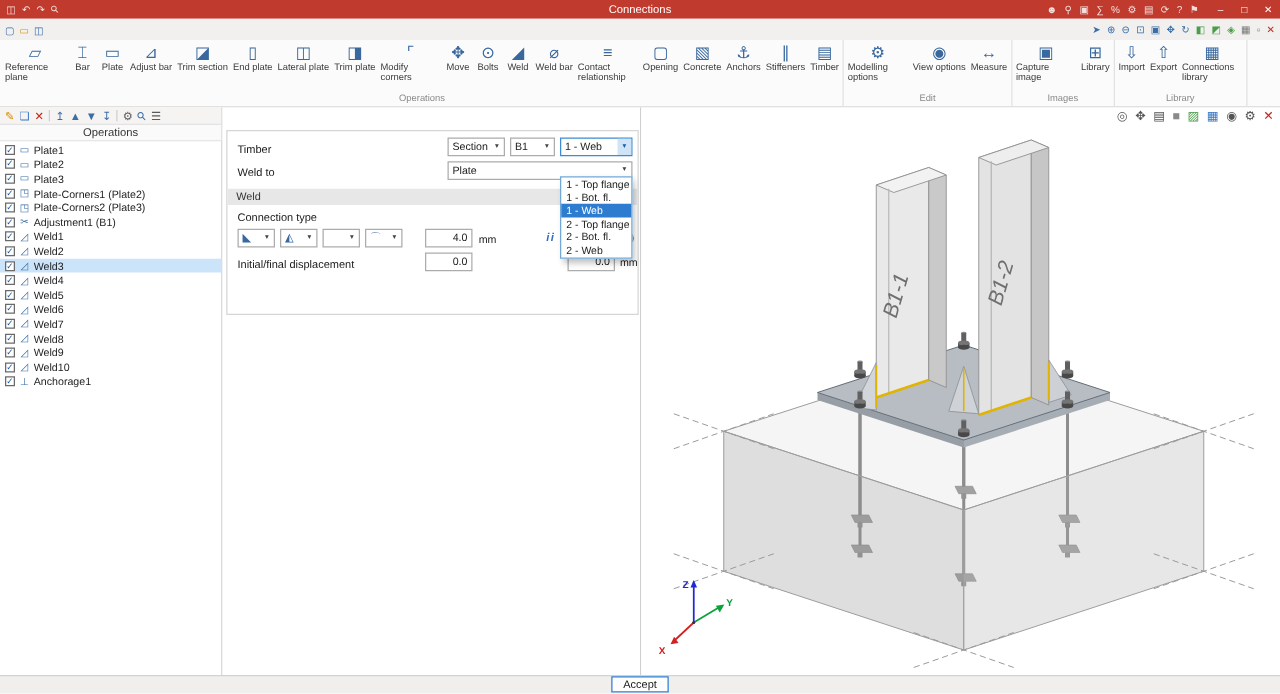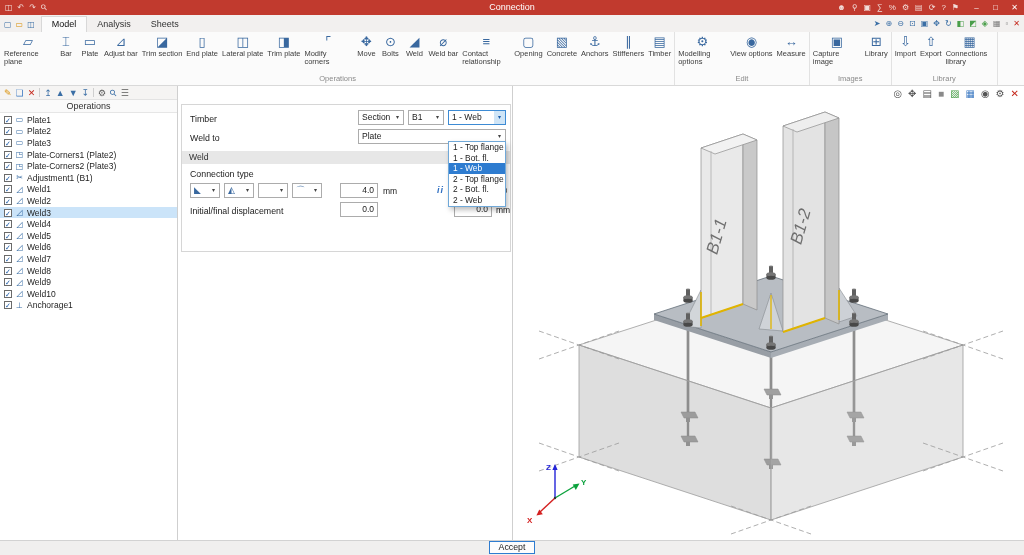--- a/index.html
+++ b/index.html
@@ -98,21 +98,21 @@
 
 <div id="app" data-name="application-window">
 
   <div class="titlebar" data-name="titlebar">
     <div class="tb-left" id="tb-left" data-name="quick-access-toolbar">
         <span class="tb-ico" data-name="save-icon">◫</span>
         <span class="tb-ico" data-name="undo-icon">↶</span>
         <span class="tb-ico" data-name="redo-icon">↷</span>
         <span class="tb-ico" data-name="search-icon">⚲</span>
       </div>
-    <div class="tb-title" data-name="window-title">Connection</div>
+    <div class="tb-title" data-name="window-title">Connections</div>
     <div class="tb-right" data-name="titlebar-tools">
       <div id="tb-right-icons" data-name="titlebar-icon-row">
           <span class="tb-ico" data-name="user-icon">☻</span>
           <span class="tb-ico" data-name="zoom-icon">⚲</span>
           <span class="tb-ico" data-name="camera-icon">▣</span>
           <span class="tb-ico" data-name="calculator-icon">∑</span>
           <span class="tb-ico" data-name="percent-icon">%</span>
           <span class="tb-ico" data-name="settings-icon">⚙</span>
           <span class="tb-ico" data-name="report-icon">▤</span>
           <span class="tb-ico" data-name="update-icon">⟳</span>
@@ -125,25 +125,20 @@
           <span class="win-btn" data-name="close-button">✕</span>
         </div>
     </div>
   </div>
 
   <div class="menubar" data-name="ribbon-tab-bar">
     <div class="mb-left" id="mb-left" data-name="file-tools">
         <span class="mb-ico" data-name="new-file-icon" style="color: rgb(58, 110, 165);">▢</span>
         <span class="mb-ico" data-name="open-file-icon" style="color: rgb(217, 142, 0);">▭</span>
         <span class="mb-ico" data-name="save-file-icon" style="color: rgb(58, 110, 165);">◫</span>
-      </div>
-    <div class="tabs" id="tabs" data-name="ribbon-tabs">
-        <div class="tab active" data-name="tab-model">Model</div>
-        <div class="tab" data-name="tab-analysis">Analysis</div>
-        <div class="tab" data-name="tab-sheets">Sheets</div>
       </div>
     <div class="mb-right" id="mb-right" data-name="view-toolbar">
         <span class="mb-ico" data-name="cursor-icon" style="color: rgb(58, 110, 165);">➤</span>
         <span class="mb-ico" data-name="zoom-in-icon" style="color: rgb(58, 110, 165);">⊕</span>
         <span class="mb-ico" data-name="zoom-out-icon" style="color: rgb(58, 110, 165);">⊖</span>
         <span class="mb-ico" data-name="zoom-window-icon" style="color: rgb(58, 110, 165);">⊡</span>
         <span class="mb-ico" data-name="zoom-fit-icon" style="color: rgb(58, 110, 165);">▣</span>
         <span class="mb-ico" data-name="pan-icon" style="color: rgb(58, 110, 165);">✥</span>
         <span class="mb-ico" data-name="rotate-view-icon" style="color: rgb(58, 110, 165);">↻</span>
         <span class="mb-ico" data-name="front-view-icon" style="color: rgb(74, 158, 74);">◧</span>

